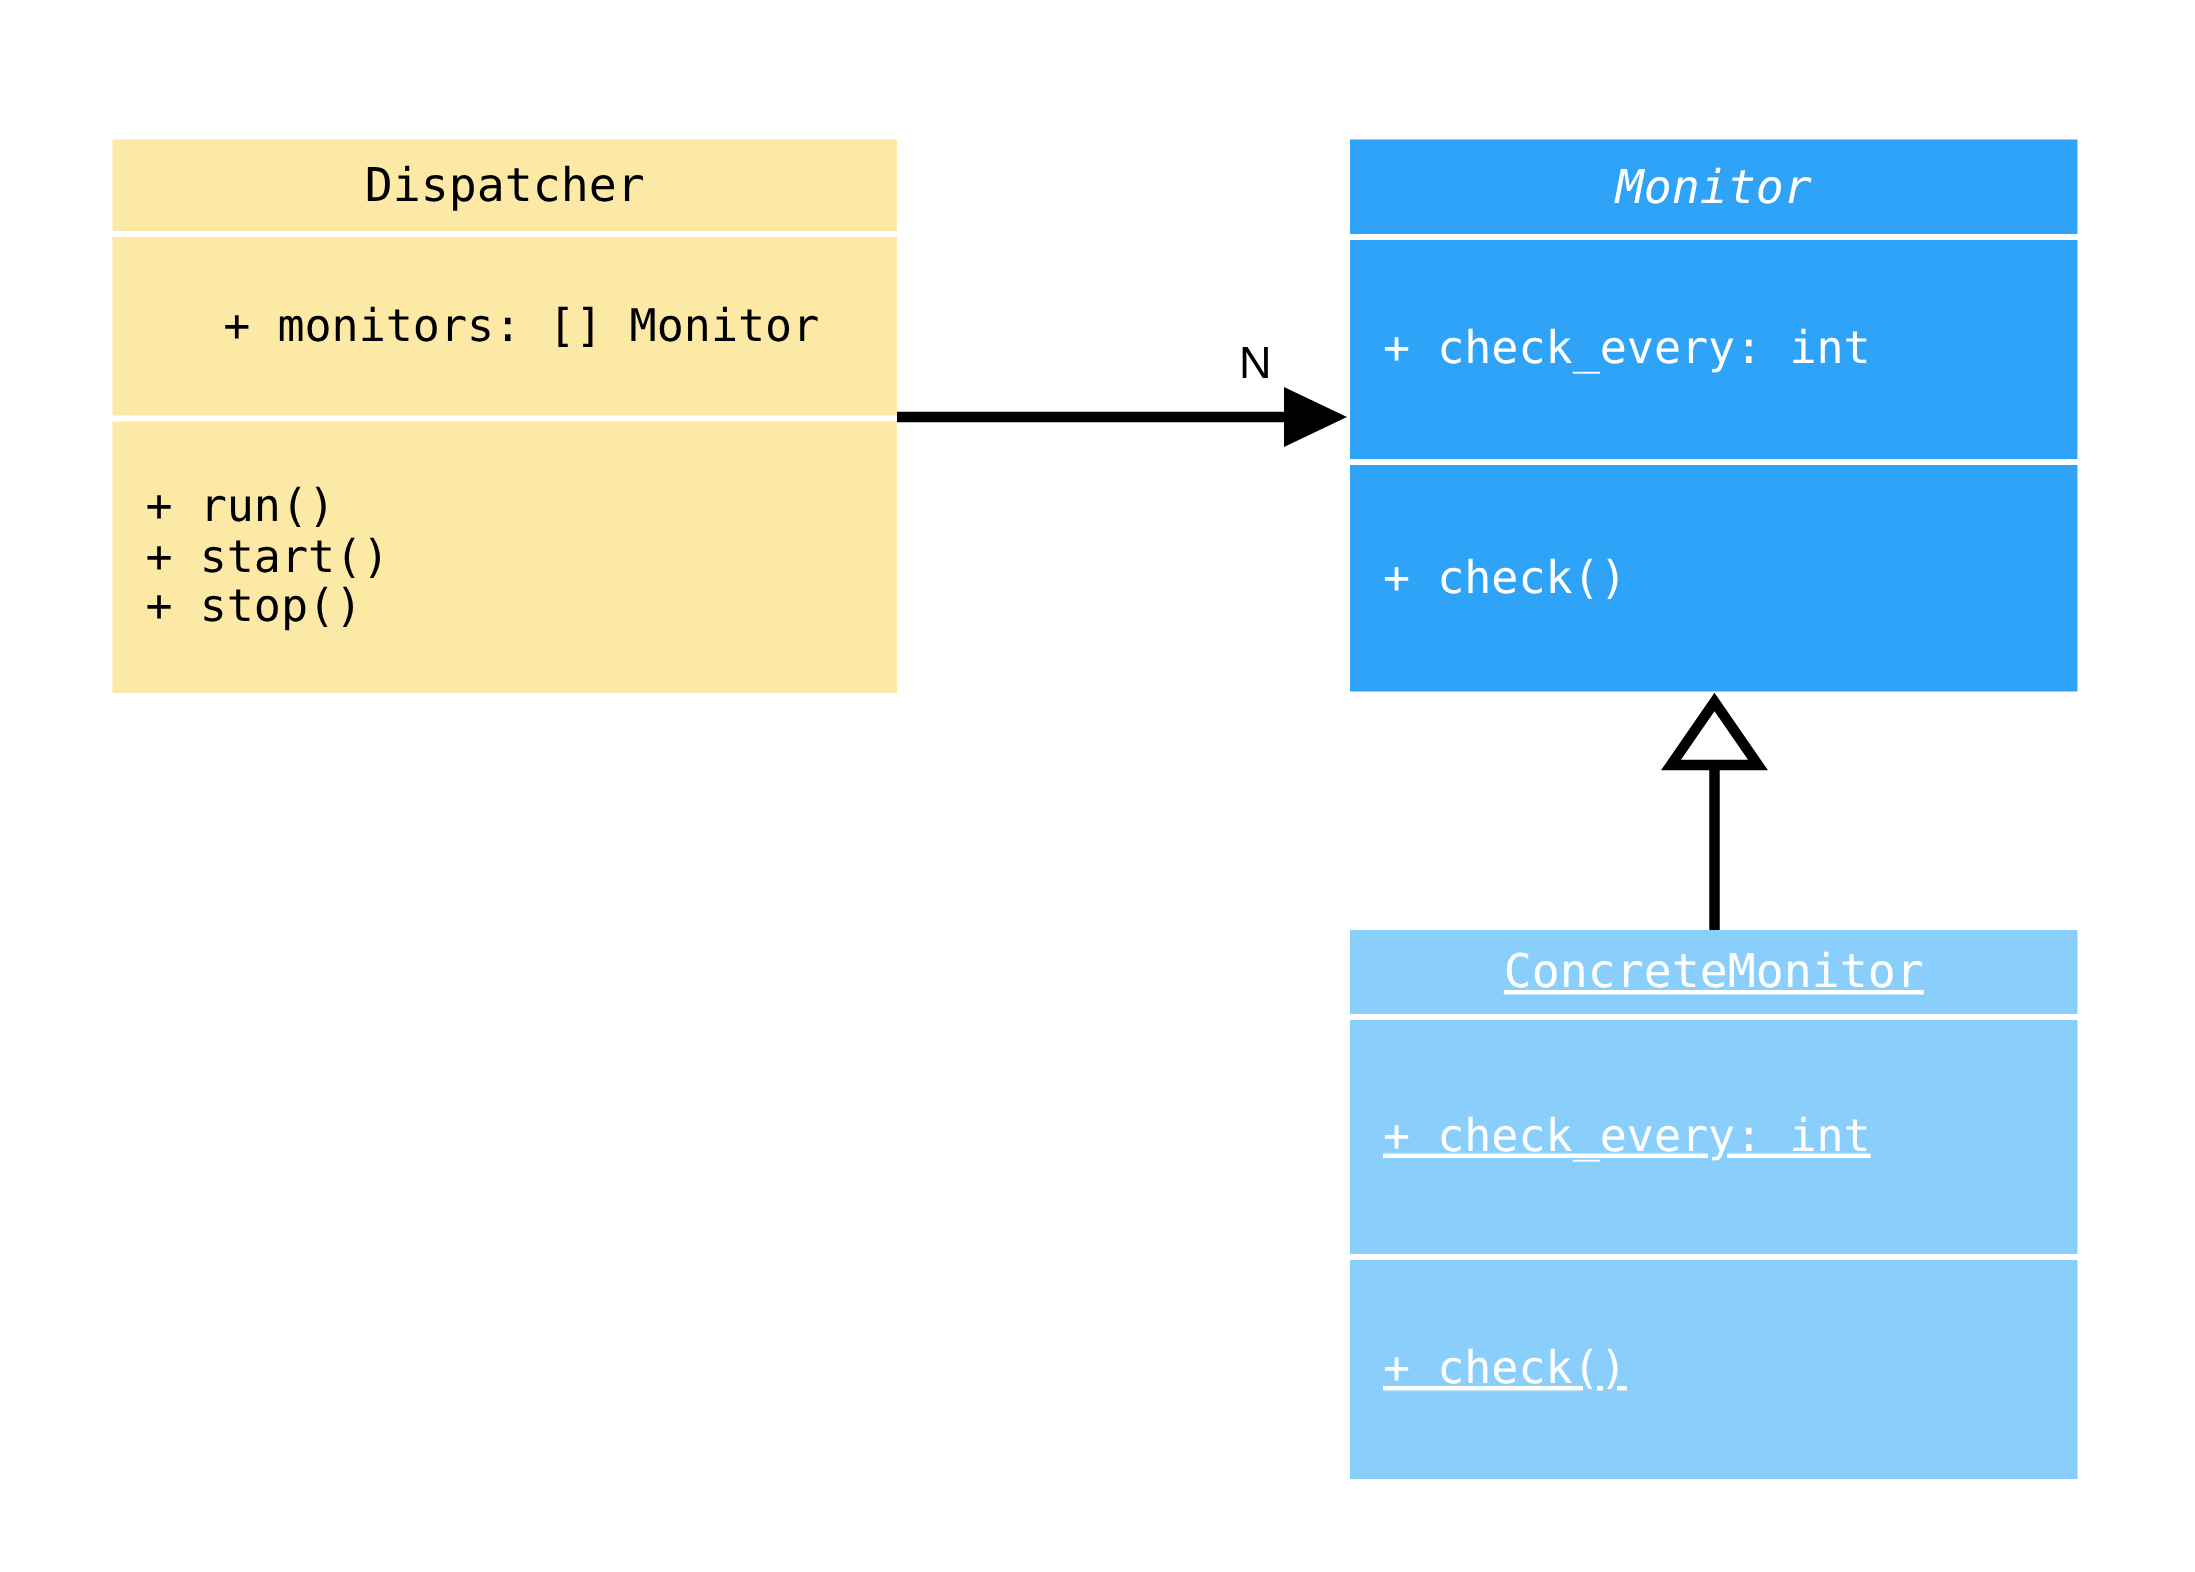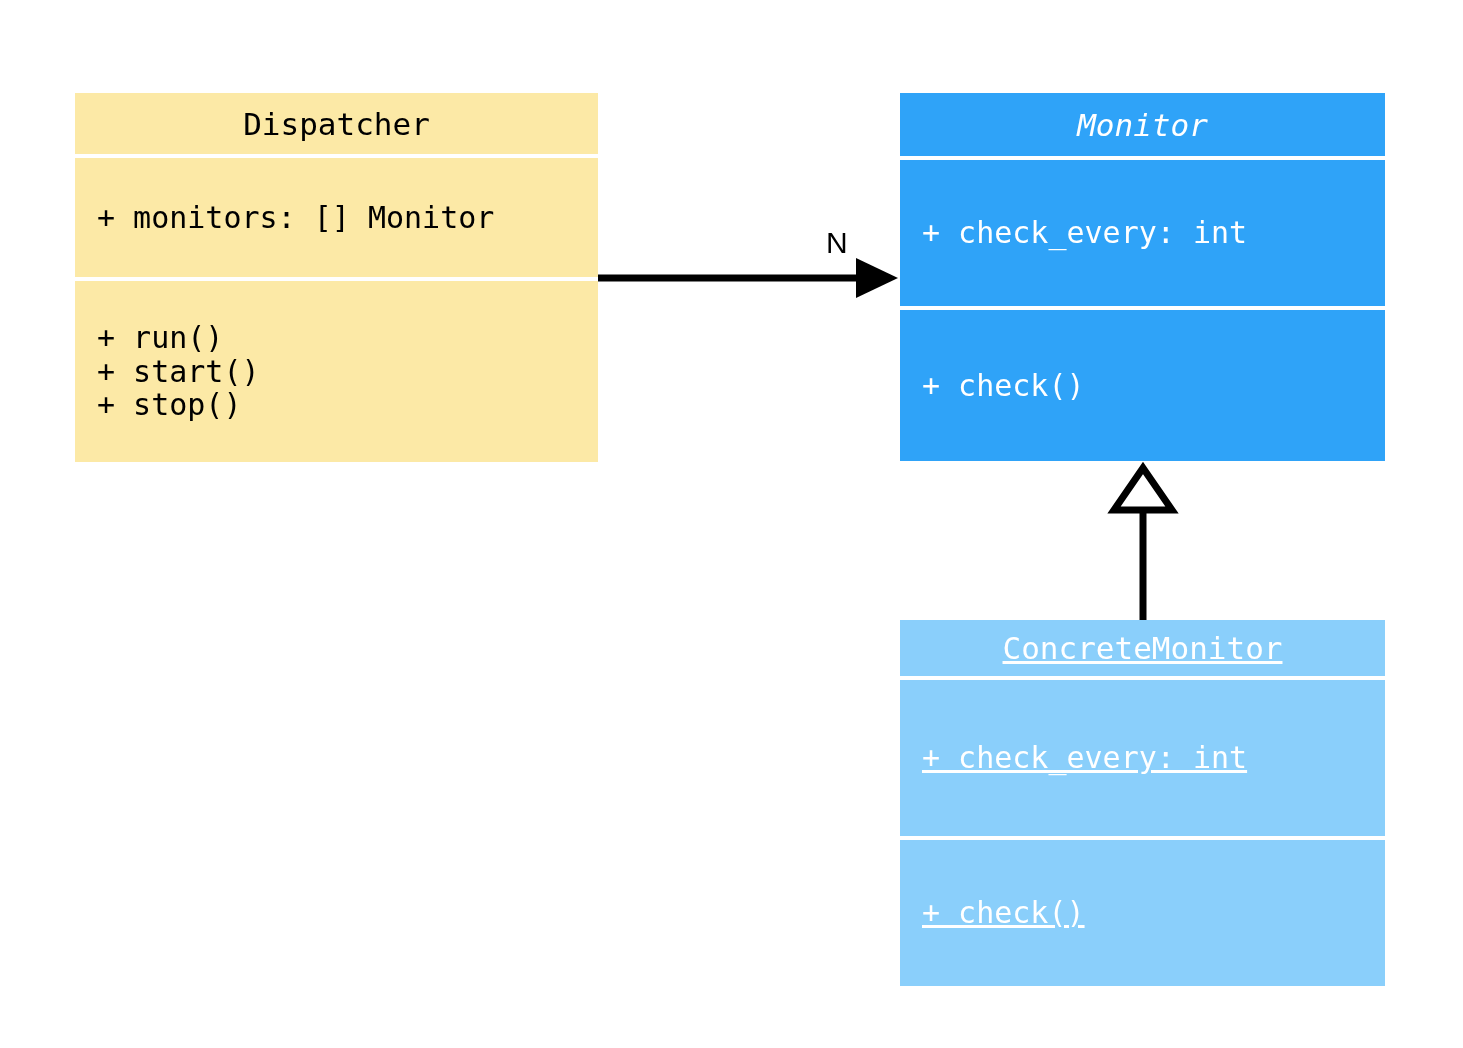--- a/index.html
+++ b/index.html
@@ -67,21 +67,21 @@
   
   #class-dispatcher {
     left: 75px;
     top: 75px;
     width: 523px;
     height: 369px;
   }
   #class-dispatcher .uml-compartment { background: #fce9a6; }
   #class-dispatcher .uml-title   { color: #000000; height: 61px; }
   #class-dispatcher .uml-members { color: #000000; }
-  #dispatcher-attributes { height: 119px; }
+  #dispatcher-attributes { height: 119px; align-items: center; }
   #dispatcher-methods    { height: 181px; }
 
   
   #class-monitor {
     left: 900px;
     top: 75px;
     width: 485px;
     height: 368px;
   }
   #class-monitor .uml-compartment { background: #2fa3f8; }

